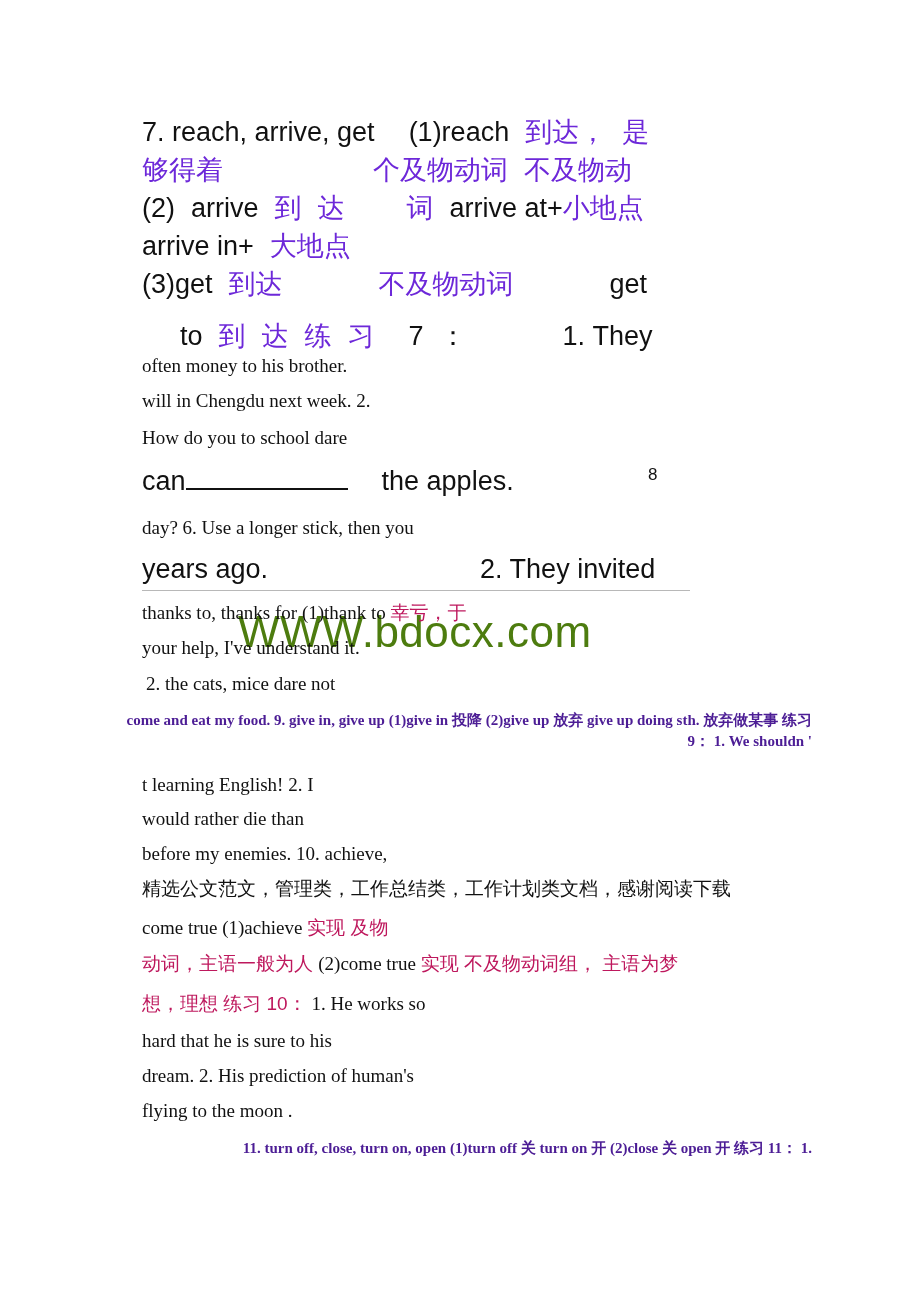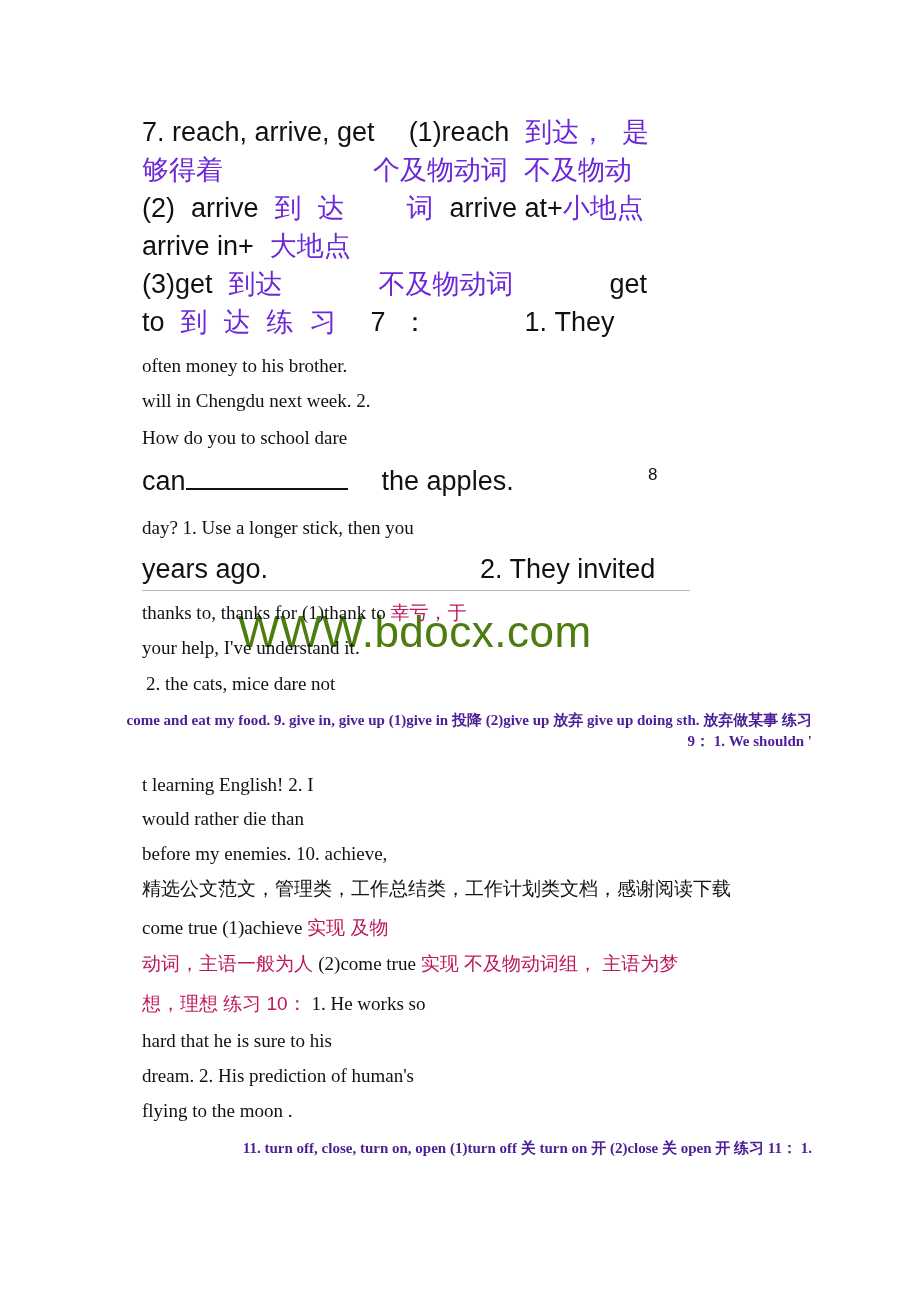--- a/index.html
+++ b/index.html
@@ -144,35 +144,35 @@
     </div>
 
     <div class="big-block" style="top:227px;">
       <span>arrive in+</span><span class="sp-sm"></span><span class="cjk">大地点</span>
     </div>
 
     <div class="big-block" style="top:265px;">
       <span>(3)get</span><span class="sp-sm"></span><span class="cjk">到达</span><span class="sp-xl"></span><span class="cjk">不及物动词</span><span class="sp-xl"></span><span>get</span>
     </div>
 
-    <div class="big-block" style="top:303px;">
+    <div class="big-block" style="top:317px;margin-left:38px;">
       <span>to</span><span class="sp-sm"></span><span class="cjk">到</span><span class="sp-sm"></span><span class="cjk">达</span><span class="sp-sm"></span><span class="cjk">练</span><span class="sp-sm"></span><span class="cjk">习</span><span class="sp-md"></span><span>7</span><span class="sp-sm"></span><span>：</span><span class="sp-xl"></span><span>1. They</span>
     </div>
 
     <div class="sm-line" style="top:356px;">often money to his brother.</div>
     <div class="sm-line" style="top:391px;">will in Chengdu next week. 2.</div>
     <div class="sm-line" style="top:428px;">How do you  to school dare</div>
 
     <div class="big-block" style="top:462px;">
       <span>can</span><span class="blank-rule"></span><span class="sp-md"></span><span>the apples.</span>
     </div>
 
     <div class="stray-digit" style="left:648px; top:466px;">8</div>
 
-    <div class="sm-line" style="top:518px;">day? 1. Use a longer stick, then you</div>
+    <div class="sm-line" style="top:518px;">day? 6. Use a longer stick, then you</div>
 
     <div class="big-block" style="top:550px;">
       <span>years ago.</span><span class="sp-xxl"></span><span class="sp-lg"></span><span>2. They invited</span>
     </div>
 
     <div class="hrule" style="top:590px;"></div>
 
     <div class="sm-line" style="top:603px;">
       <span>thanks to, thanks for (1)thank to </span><span class="cjk">幸亏</span><span class="cjk">，</span><span class="cjk">于</span>
     </div>

